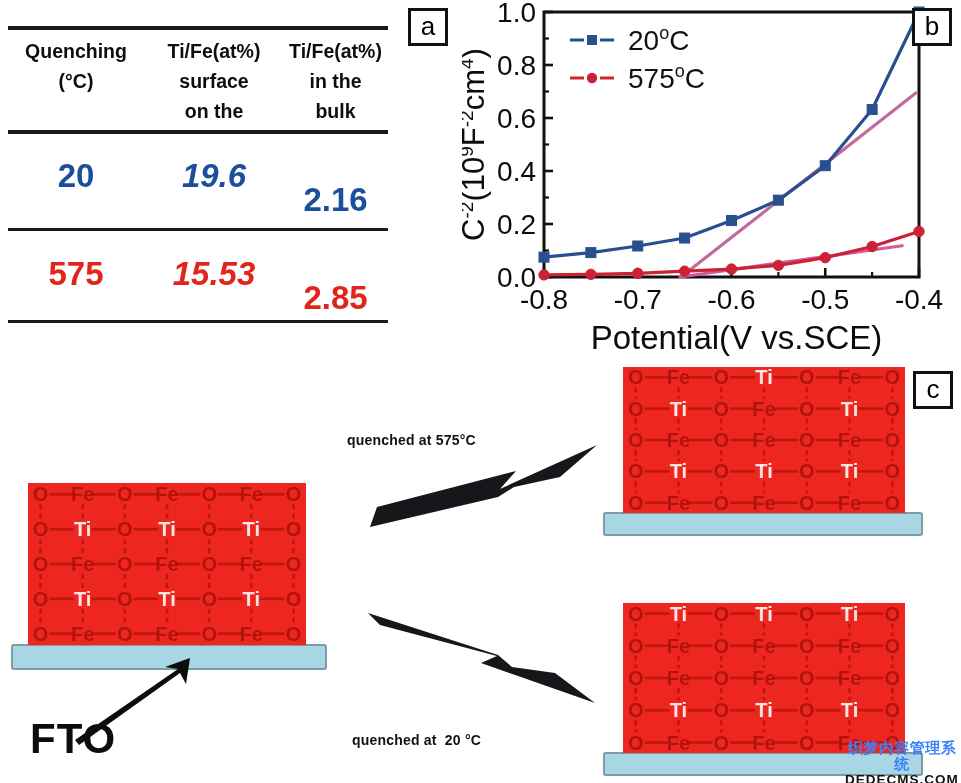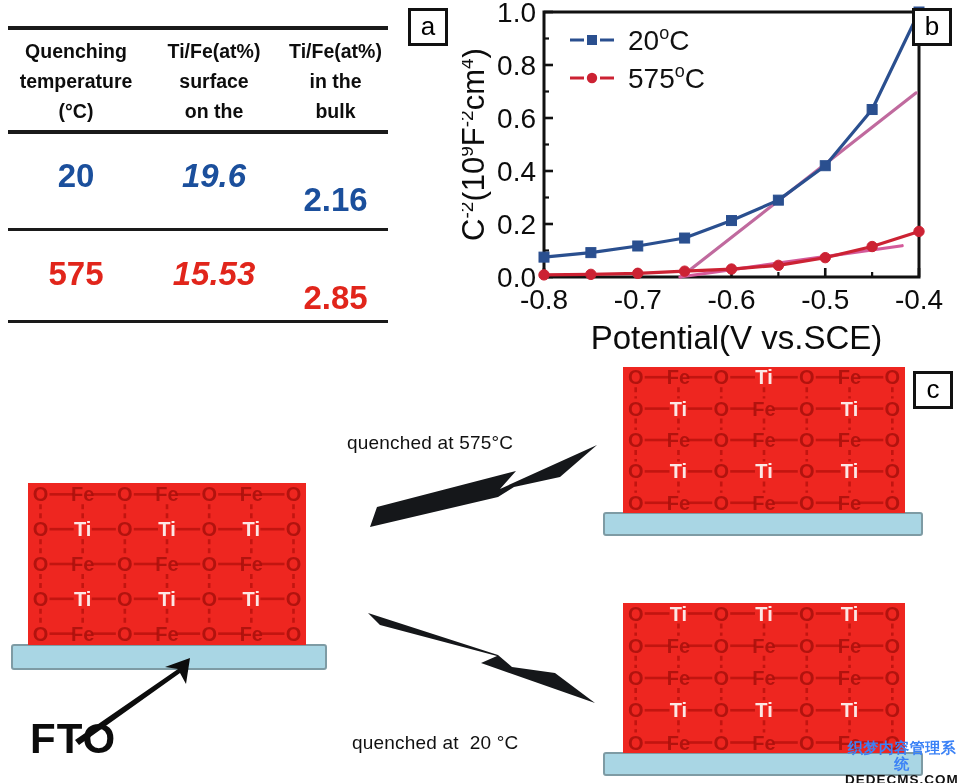--- a/index.html
+++ b/index.html
@@ -100,22 +100,22 @@
   #panel-c {
     position: absolute;
     left: 0px; top: 355px;
     width: 961px;
     height: 428px;
   }
   .lattice-svg { position: absolute; left:0; top:0; }
 
   .arrow-label {
     position: absolute;
-    font-size: 19px;
-    font-weight: normal;
+    font-size: 14px;
+    font-weight: bold;
     color: #111;
     white-space: pre;
     letter-spacing: 0.2px;
   }
   #label-575 { left: 347px; top: 432px; }
   #label-20  { left: 352px; top: 732px; }
 
   #fto-label {
     position: absolute;
     left: 30px; top: 715px;
@@ -157,21 +157,20 @@
 
 <div id="panel-a">
   <div class="tbl-rule" id="rule-top"></div>
   <div class="tbl-rule" id="rule-head"></div>
   <div class="tbl-rule" id="rule-mid"></div>
   <div class="tbl-rule" id="rule-bottom"></div>
 
   <div class="thead">
     <div class="th th-1">
       <div>Quenching</div>
-      <div>temperature</div>
       <div>(°C)</div>
     </div>
     <div class="th th-2">
       <div>Ti/Fe(at%)</div>
       <div>surface</div>
       <div>on the</div>
     </div>
     <div class="th th-3">
       <div>Ti/Fe(at%)</div>
       <div>in the</div>

